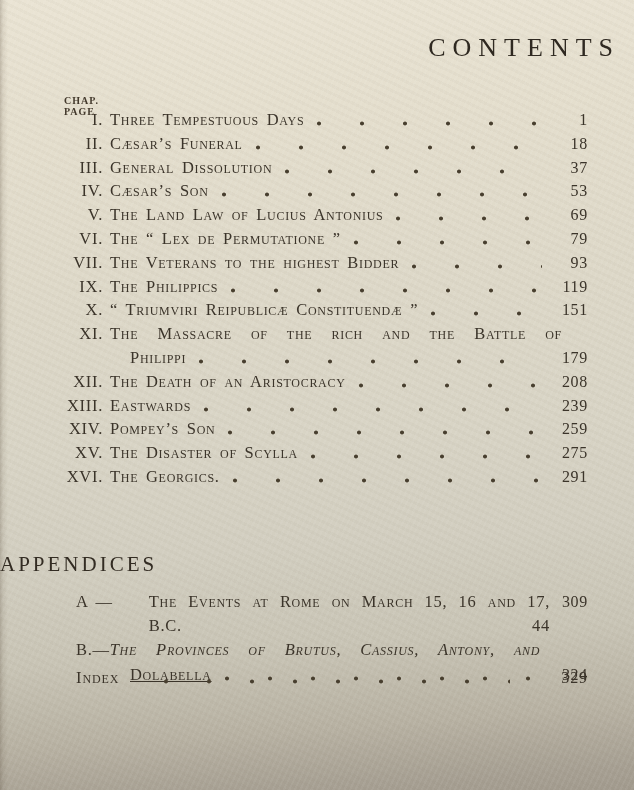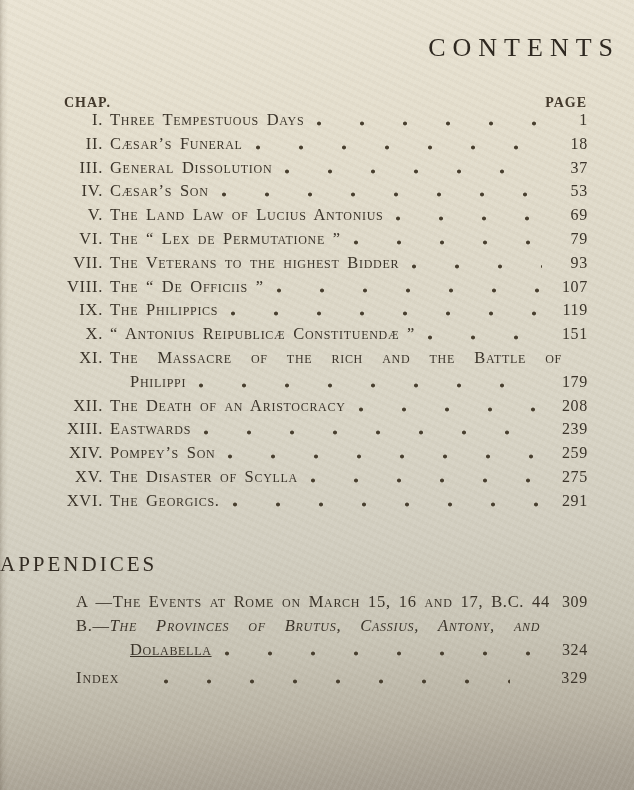--- a/index.html
+++ b/index.html
@@ -19,21 +19,21 @@
       repeating-linear-gradient(115deg, rgba(255,255,255,.05) 0 2px, rgba(0,0,0,0) 2px 5px),
       repeating-linear-gradient(25deg, rgba(120,108,90,.04) 0 3px, rgba(0,0,0,0) 3px 7px);
   }
   .page-title{
     position:absolute;top:33px;left:0;right:14px;text-align:right;
     font-size:26px;letter-spacing:7px;color:#2f2921;
   }
   .col-headers{
     position:absolute;top:95px;left:64px;right:47px;
     display:flex;justify-content:space-between;
-    font-size:14px;font-weight:bold;letter-spacing:1px;color:#43392c;
+    font-size:10px;font-weight:bold;letter-spacing:1px;color:#43392c;flex-direction:column;
   }
   .toc{
     position:absolute;top:108px;left:58px;width:530px;
     font-size:16.5px;line-height:23.8px;letter-spacing:.7px;word-spacing:3px;
   }
   .row{display:flex;}
   .num{flex:0 0 45px;text-align:right;margin-right:7px;white-space:nowrap;}
   .t{font-variant:small-caps;white-space:nowrap;}
   .t.fill{flex:1;white-space:normal;text-align:justify;text-align-last:justify;}
   .dots{
@@ -46,21 +46,21 @@
   .appendices-title{
     position:absolute;top:552px;left:0;right:14px;text-align:left;
     font-size:21px;letter-spacing:3px;color:#332c23;
   }
   .appendix{
     position:absolute;top:590px;left:58px;width:530px;
     font-size:16.5px;line-height:24.2px;letter-spacing:.7px;word-spacing:3px;
   }
   .ap-row{display:flex;padding-left:18px;}
   .ap-label{white-space:nowrap;}
-  .ap-row .pad-a{padding-right:0;}
+  .ap-row .pad-a{padding-right:0;margin-left:36px;}
   .ap-row .pad-b{padding-right:48px;font-style:italic;}
   .cont-ap{padding-left:54px;text-decoration:underline;}
   .index-row{
     position:absolute;top:666px;left:58px;width:530px;display:flex;
     font-size:16.5px;line-height:24.2px;letter-spacing:.9px;padding-left:0;gap:32px;
   }
   .index-row .t{padding-left:18px;}
 </style>
 </head>
 <body>
@@ -111,34 +111,28 @@
     <span class="dots"></span>
     <span class="pg">79</span>
   </div>
   <div class="row">
     <span class="num">VII.</span>
     <span class="t">The Veterans to the highest Bidder</span>
     <span class="dots"></span>
     <span class="pg">93</span>
   </div>
   <div class="row">
-    <span class="num">VIII.</span>
-    <span class="t">The “ De Officiis ”</span>
-    <span class="dots"></span>
-    <span class="pg">107</span>
-  </div>
-  <div class="row">
     <span class="num">IX.</span>
     <span class="t">The Philippics</span>
     <span class="dots"></span>
     <span class="pg">119</span>
   </div>
   <div class="row">
     <span class="num">X.</span>
-    <span class="t">“ Antonius Reipublicæ Constituendæ ”</span>
+    <span class="t">“ Triumviri Reipublicæ Constituendæ ”</span>
     <span class="dots"></span>
     <span class="pg">151</span>
   </div>
   <div class="row">
     <span class="num">XI.</span>
     <span class="t fill" style="padding-right:26px;">The Massacre of the rich and the Battle of</span>
   </div>
   <div class="row">
     <span class="num"></span>
     <span class="t cont-ch">Philippi</span>

